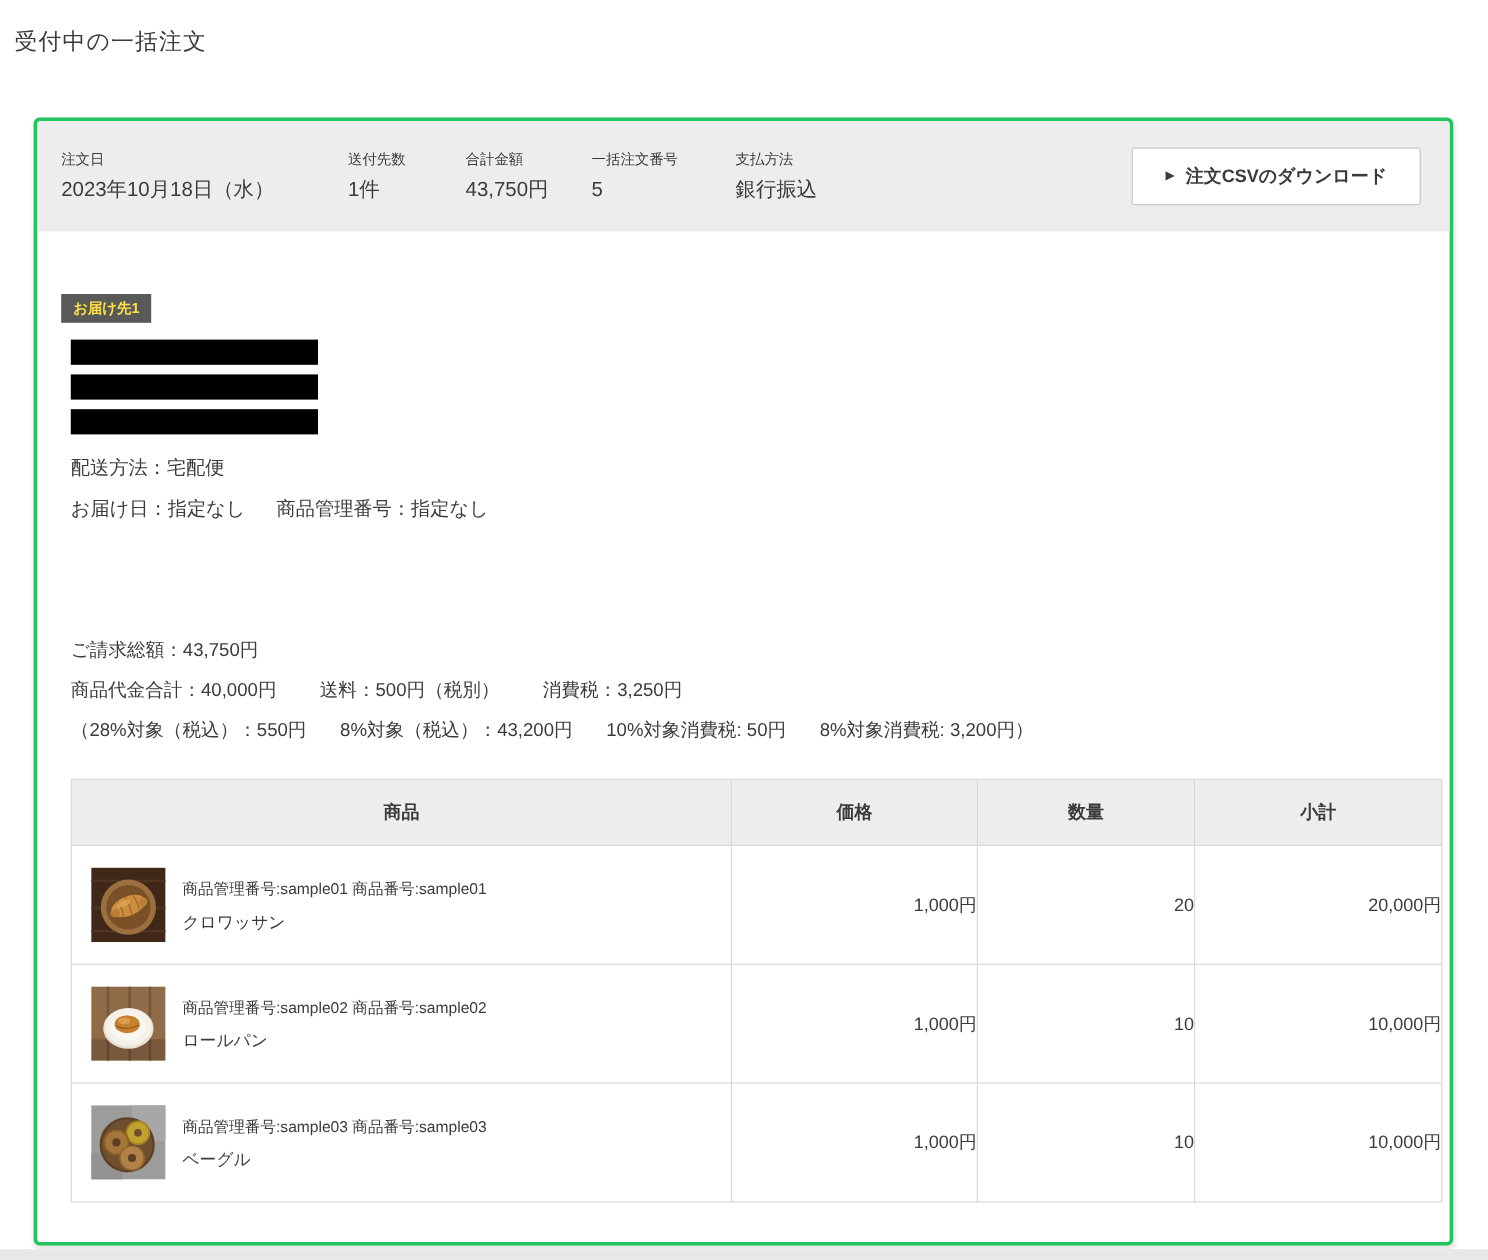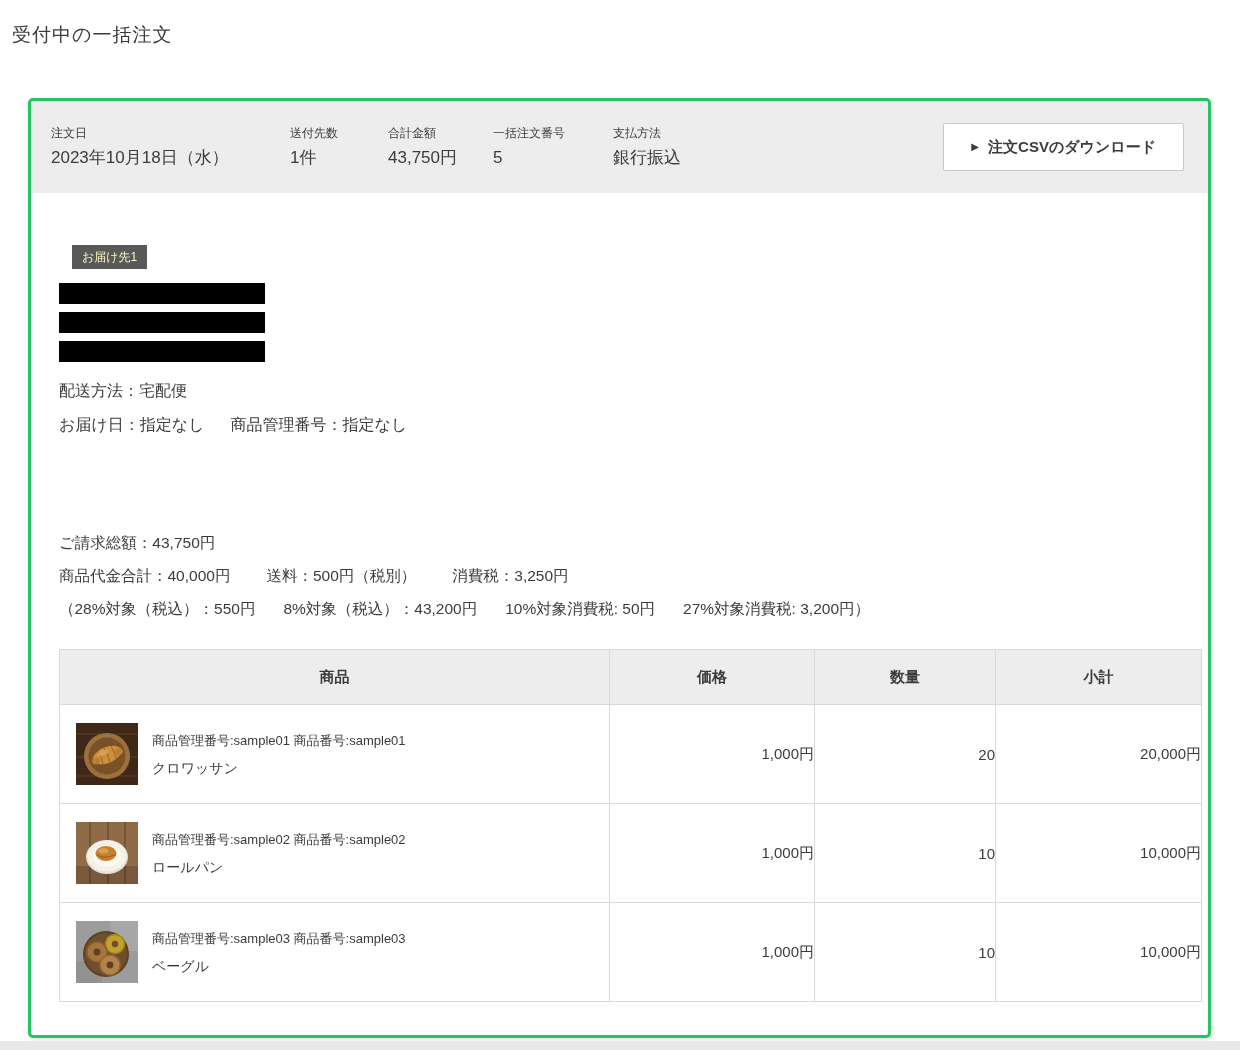--- a/index.html
+++ b/index.html
@@ -26,23 +26,23 @@
   .summary-field .summary-value{font-size:17px;line-height:20px;margin-top:8px;}
   .sf-0{left:20px;} .sf-1{left:259px;} .sf-2{left:357px;} .sf-3{left:462px;} .sf-4{left:582px;}
   .csv-button{
     position:absolute;right:24px;top:22px;height:48px;padding:0 27px;
     background:#ffffff;border:1px solid #c9c9c9;border-radius:2px;
     display:flex;align-items:center;gap:9px;cursor:pointer;
     font-family:inherit;font-size:15px;font-weight:bold;color:#3b3b3b;
   }
   .csv-button .tri{font-size:10px;line-height:10px;}
   .dest-badge{
-    display:inline-block;margin:52px 0 0 41px;
-    background:#595959;color:#fef9c3;
-    font-size:12px;font-weight:normal;padding:5px 10px;line-height:14px;
+    display:inline-block;margin:52px 0 0 20px;
+    background:#595959;color:#fde047;
+    font-size:12px;font-weight:bold;padding:5px 10px;line-height:14px;
   }
   .redacted{width:206px;height:21px;background:#000000;margin-left:28px;margin-top:8px;}
   .redacted.first{margin-top:14px;}
   .ship-info{margin:12px 0 0 28px;font-size:16px;line-height:34px;}
   .ship-info .seg{margin-right:26px;}
   .billing{margin:84px 0 0 28px;font-size:15.5px;line-height:33px;}
   .billing .seg2{margin-right:36px;}
   .billing .seg3{margin-right:28px;}
   .items-table{
     margin:24px 0 0 28px;border-collapse:collapse;table-layout:fixed;width:1130px;
@@ -108,21 +108,21 @@
         <span class="seg">お届け日：指定なし</span><span>商品管理番号：指定なし</span>
       </div>
     </div>
 
     <div class="billing">
       <div>ご請求総額：43,750円</div>
       <div>
         <span class="seg2">商品代金合計：40,000円</span><span class="seg2">送料：500円（税別）</span><span>消費税：3,250円</span>
       </div>
       <div>
-        <span class="seg3">（28%対象（税込）：550円</span><span class="seg3">8%対象（税込）：43,200円</span><span class="seg3">10%対象消費税: 50円</span><span>27%対象消費税: 3,200円）</span>
+        <span class="seg3">（28%対象（税込）：550円</span><span class="seg3">8%対象（税込）：43,200円</span><span class="seg3">10%対象消費税: 50円</span><span>8%対象消費税: 3,200円）</span>
       </div>
     </div>
 
     <table class="items-table">
       <thead>
         <tr>
           <th class="col-product">商品</th>
           <th class="col-price">価格</th>
           <th class="col-qty">数量</th>
           <th class="col-subtotal">小計</th>

